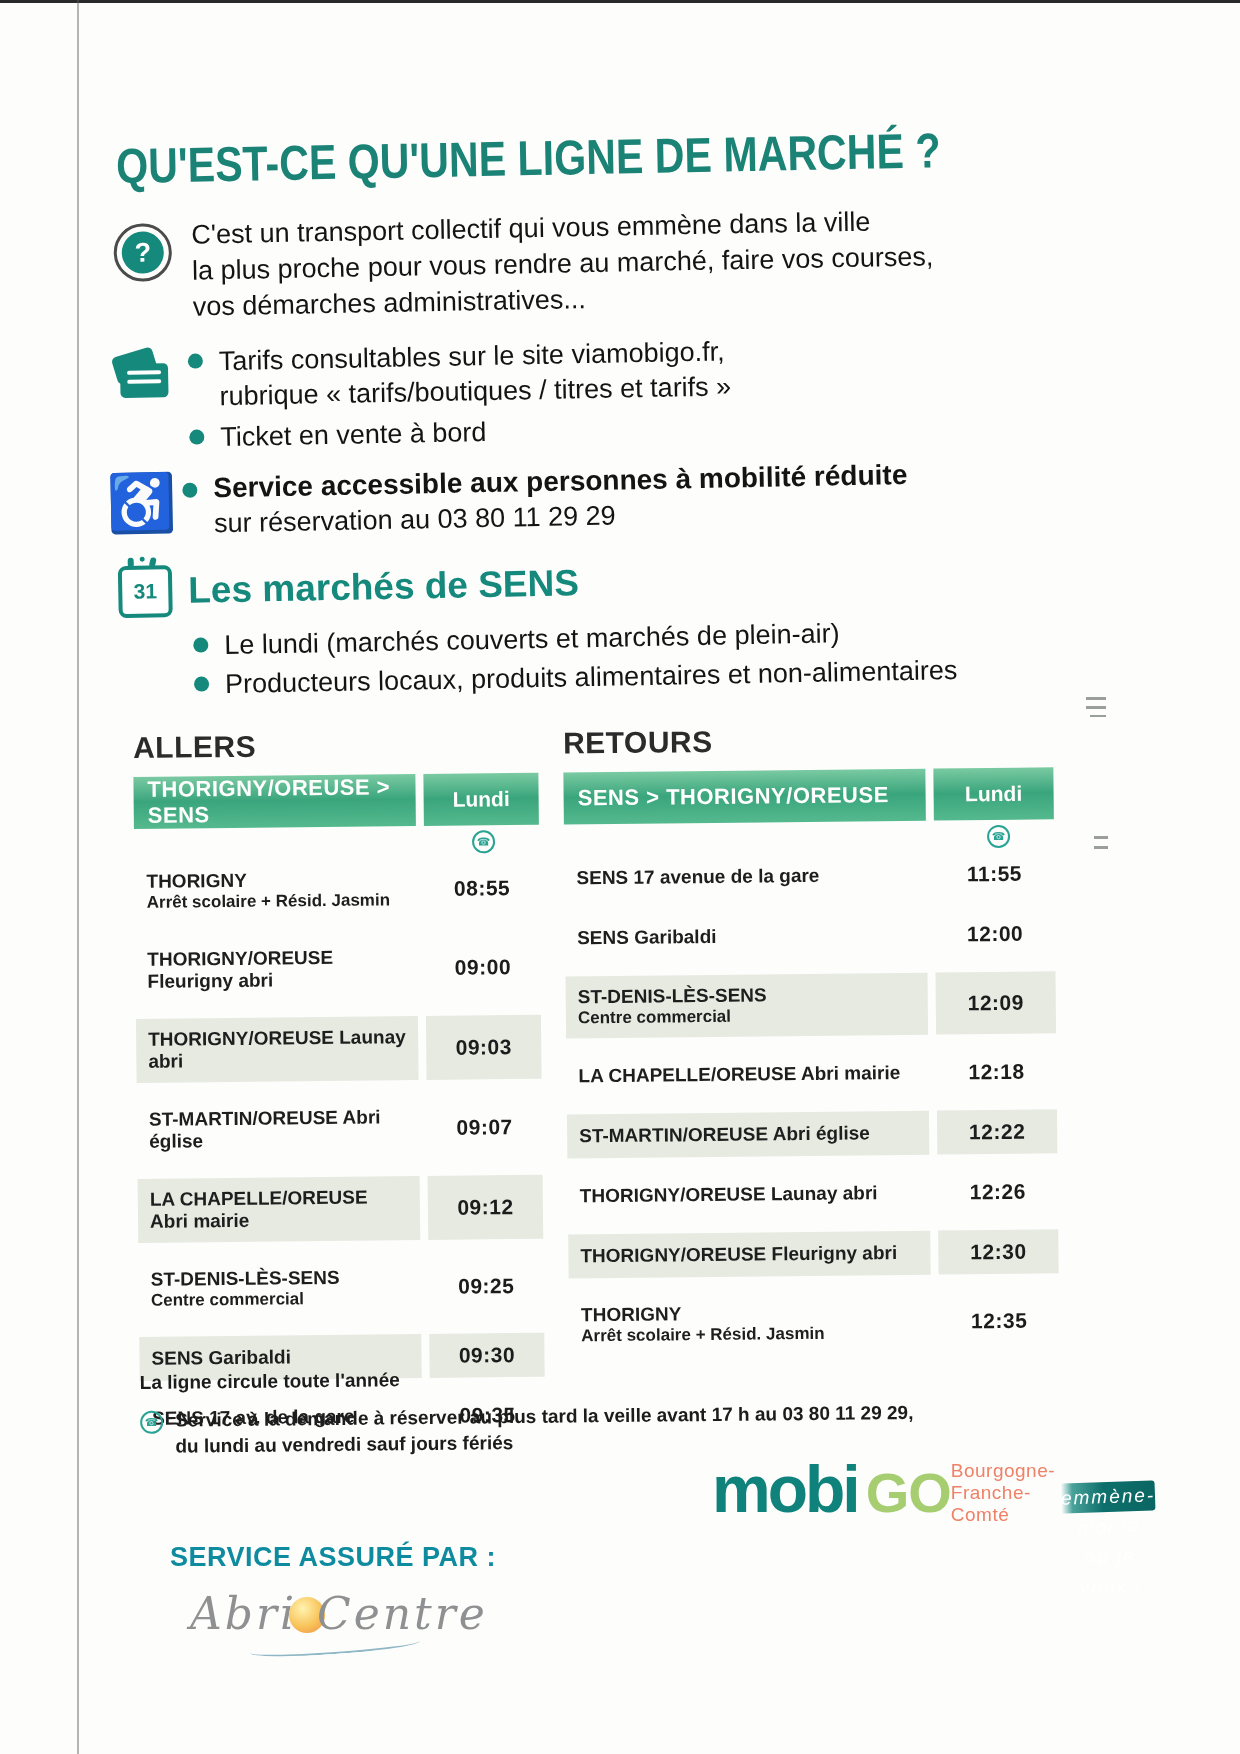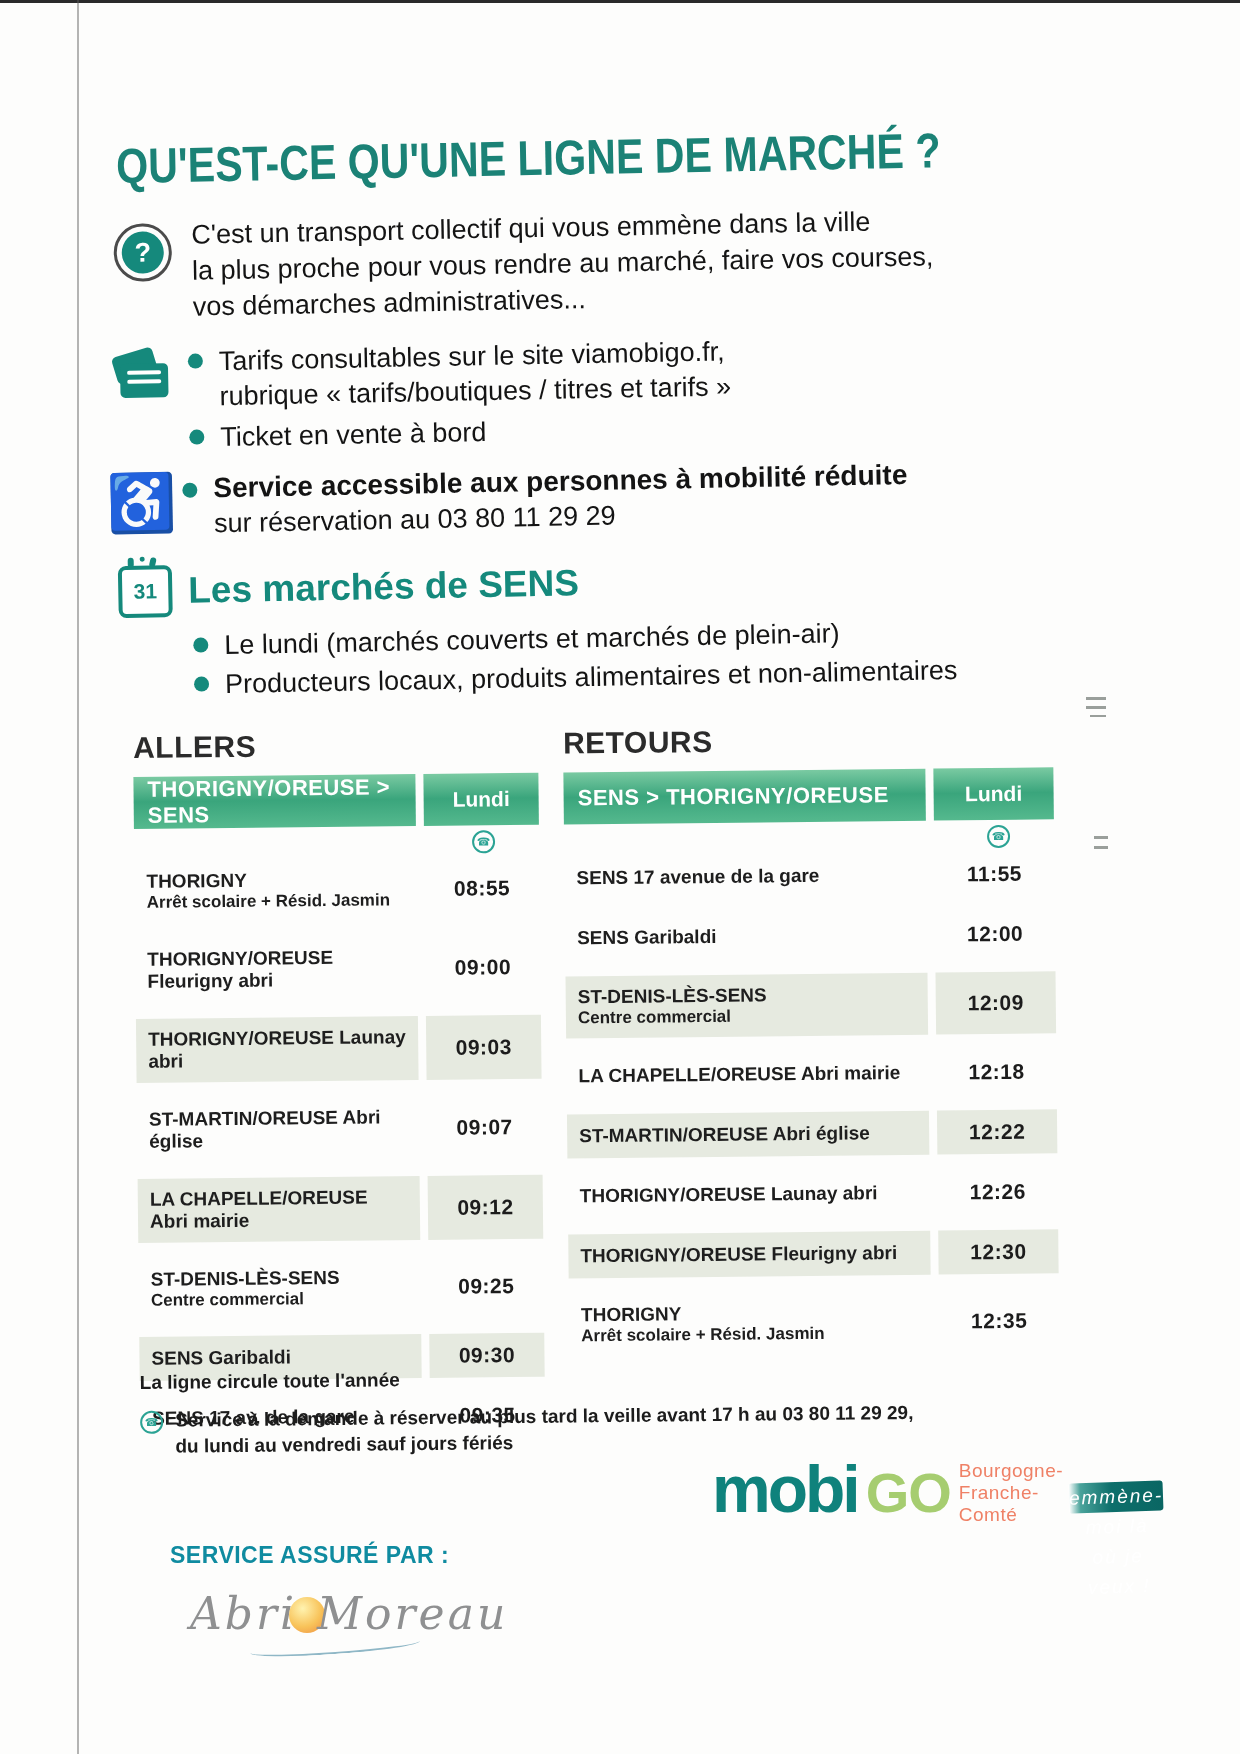--- a/index.html
+++ b/index.html
@@ -85,34 +85,34 @@
   .sub{font-size:17px;font-weight:bold;line-height:20px;color:#1e1e1e;}
 
   
   .notes{position:absolute;left:133px;top:1372px;width:860px;}
   .note1{font-size:19px;font-weight:bold;margin-bottom:14px;}
   .note2{display:flex;gap:12px;}
   .note2 .phone-badge{margin-top:3px;flex:none;}
   .note-text{font-size:19px;font-weight:bold;line-height:26px;}
 
   
-  .svc-label{position:absolute;left:170px;top:1542px;font-size:23px;font-weight:bold;
+  .svc-label{position:absolute;left:170px;top:1542px;font-size:27px;font-weight:bold;
       color:#0f8ba0;letter-spacing:.5px;}
   .carrier{position:absolute;left:190px;top:1588px;white-space:nowrap;
       font-family:"DejaVu Serif",serif;font-style:italic;color:#8f9091;font-size:44px;letter-spacing:3px;}
   .sun{display:inline-block;width:36px;height:36px;border-radius:50%;vertical-align:-4px;margin:0 -8px;
       background:radial-gradient(circle at 38% 32%,#fff3b0,#f8c35a 55%,#ef9344 95%);}
   .swoosh{position:absolute;left:60px;top:52px;width:170px;height:12px;
       border-bottom:2px solid #8fb7c6;border-radius:50%;transform:rotate(-4deg);}
 
   .mobigo{position:absolute;left:712px;top:1458px;width:372px;display:flex;}
   .mg-word{display:flex;align-items:baseline;justify-content:center;}
   .mg-mobi{font-size:66px;font-weight:bold;color:#0f827c;letter-spacing:-3px;line-height:62px;}
   .mg-go{font-size:56px;font-weight:bold;color:#a6cd70;letter-spacing:-1px;line-height:56px;margin-left:8px;}
-  .mg-region{align-self:flex-end;margin:2px 6px 0 8px;color:#ef8166;font-size:19px;letter-spacing:.5px;}
+  .mg-region{align-self:flex-end;margin:2px 6px 0 0;color:#ef8166;font-size:19px;letter-spacing:.5px;}
   .mg-banner{margin-top:10px;align-self:center;width:356px;height:30px;border-radius:3px;
       background:linear-gradient(90deg,#ffffff 0%,#4aa39b 12%,#0d6f6b 45%,#0a6663 100%);
       color:#fff;font-style:italic;font-size:19px;letter-spacing:2px;text-align:center;line-height:30px;
       transform:rotate(-2deg);}
   .mg-info{margin-top:16px;text-align:center;font-weight:bold;color:#141414;}
   .mg-info .l1{font-size:27px;line-height:34px;letter-spacing:.5px;}
   .mg-info .l2{font-size:26px;line-height:33px;}
 </style>
 </head>
 <body>
@@ -332,21 +332,21 @@
           <div>Service à la demande à réserver au plus tard la veille avant 17 h au 03 80 11 29 29,</div>
           <div>du lundi au vendredi sauf jours fériés</div>
         </div>
       </div>
     </div>
   </div>
 
   <div class="svc-label">SERVICE ASSURÉ PAR :</div>
 
   <div class="carrier">
-    <span>Abri</span><span class="sun"></span><span>Moreau</span>
+    <span>Abri</span><span class="sun"></span><span>Centre</span>
     <div class="swoosh"></div>
   </div>
 
   <div class="mobigo">
     <div class="mg-word">
       <span class="mg-mobi">mobi</span>
       <span class="mg-go">GO</span>
     </div>
     <div class="mg-region">Bourgogne-Franche-Comté</div>
     <div class="mg-banner">emmène-moi là où je veux !</div>

